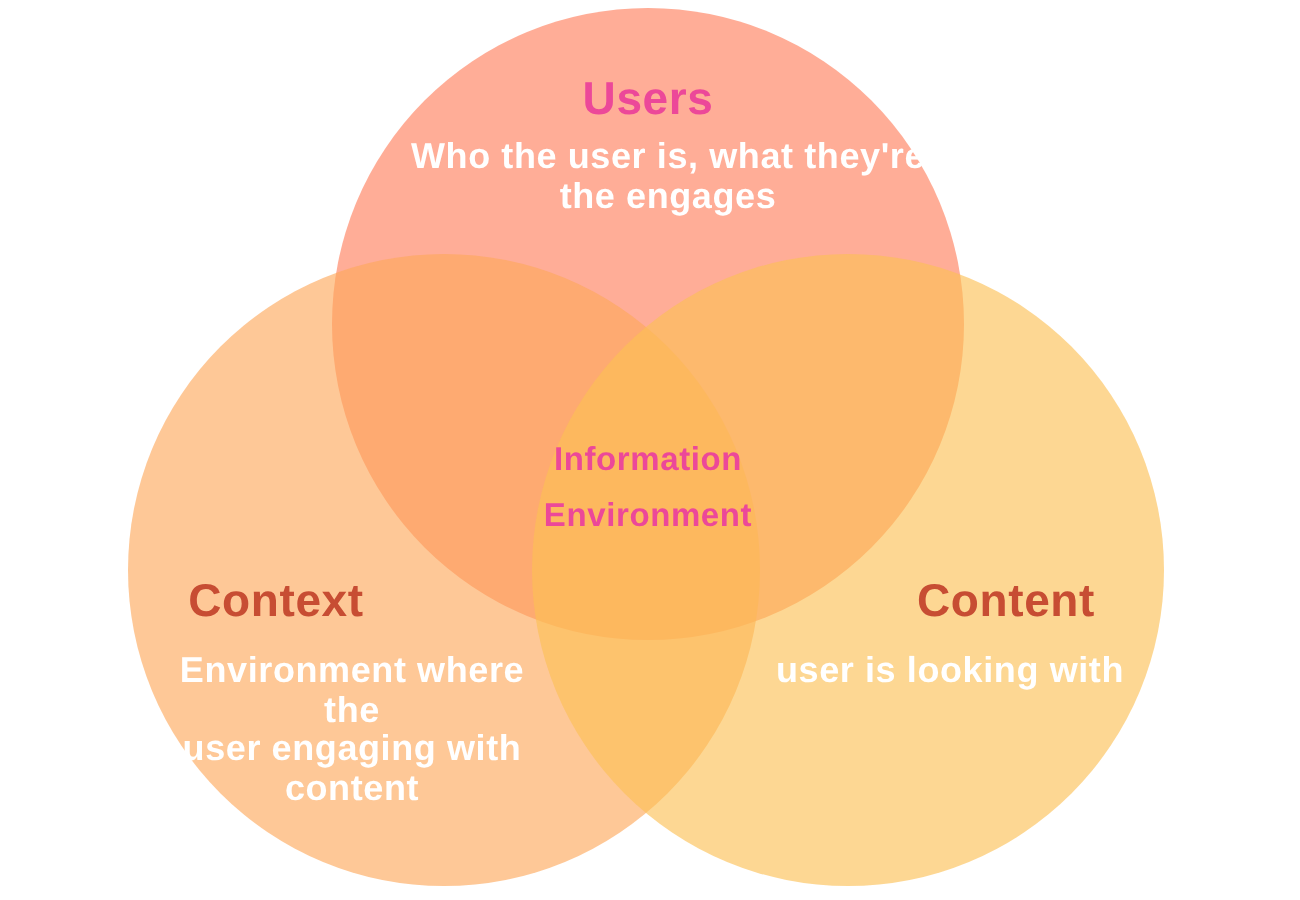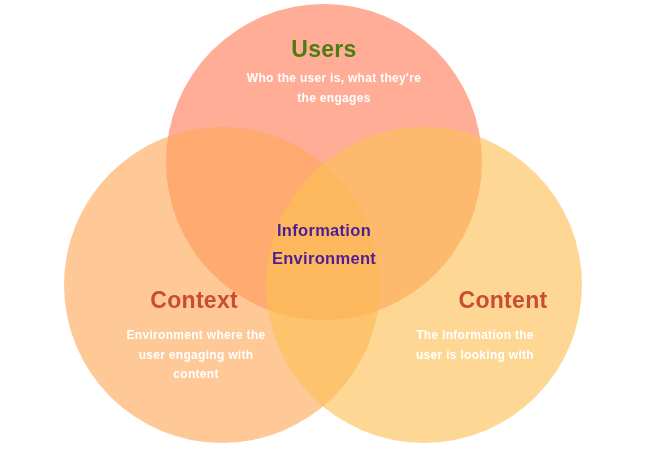--- a/index.html
+++ b/index.html
@@ -29,64 +29,63 @@
     position: absolute;
     z-index: 10;
     text-align: center;
     letter-spacing: 0.3px;
   }
   .title {
     font-size: 23px;
     font-weight: 700;
   }
   .desc {
-    font-size: 12px;
+    font-size: 18px;
     font-weight: 600;
     color: #ffffff;
     line-height: 19.5px;
   }
   .users-title   { left: 166px; top: 36px;  width: 316px; }
   .users-desc    { left: 184px; top: 69px;  width: 300px; }
   .context-title { left: 38px;  top: 287px; width: 200px; }
-  .context-desc  { left: 96px;  top: 326px; width: 200px; }
+  .context-desc  { left: 76px;  top: 326px; width: 200px; }
   .content-title { left: 403px; top: 287px; width: 200px; }
   .content-desc  { left: 375px; top: 326px; width: 200px; }
   .center-label {
     left: 224px; top: 216px; width: 200px;
     font-size: 16.5px;
     font-weight: 600;
     line-height: 28px;
   }
 </style>
 </head>
 <body>
 
 <div class="canvas">
 
   <div class="circle circle-users" style="background: rgba(255, 125, 90, 0.63);"></div>
   <div class="circle circle-context" style="background: rgba(253, 168, 90, 0.63);"></div>
   <div class="circle circle-content" style="background: rgba(252, 191, 84, 0.63);"></div>
 
-  <div class="txt title users-title" style="color: #4d7c0f;">Users</div>
+  <div class="txt title users-title" style="color: #ec4899;">Users</div>
   <div class="txt desc users-desc">
     <div>Who the user is, what they're</div>
     <div>the engages</div>
   </div>
 
-  <div class="txt title context-title" style="color: rgb(199, 77, 51); text-align: right;">Context</div>
+  <div class="txt title context-title" style="color: rgb(199, 77, 51);">Context</div>
   <div class="txt desc context-desc">
     <div>Environment where the</div>
     <div>user engaging with</div>
     <div>content</div>
   </div>
 
   <div class="txt title content-title" style="color: rgb(199, 77, 51);">Content</div>
   <div class="txt desc content-desc">
-    <div>The information the</div>
     <div>user is looking with</div>
   </div>
 
-  <div class="txt center-label" style="color: #4c1d95;">
+  <div class="txt center-label" style="color: #ec4899;">
     <div>Information</div>
     <div>Environment</div>
   </div>
 
 </div>
 
 </body></html>

